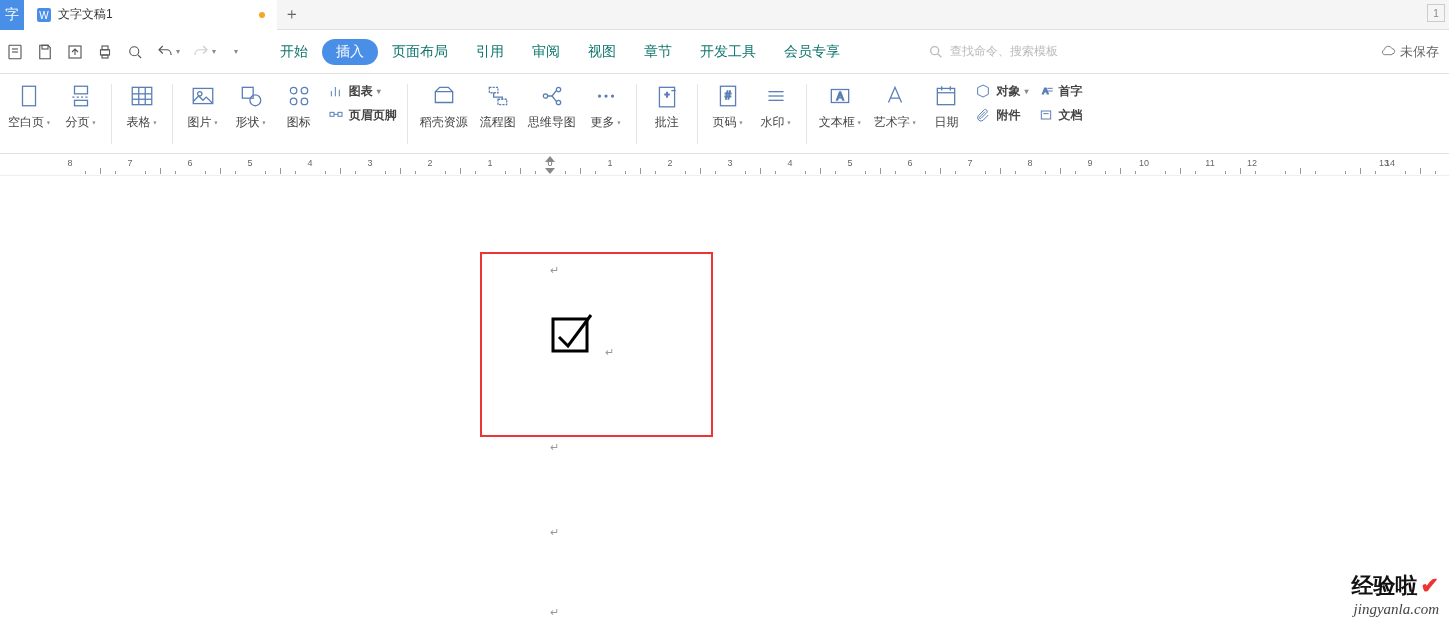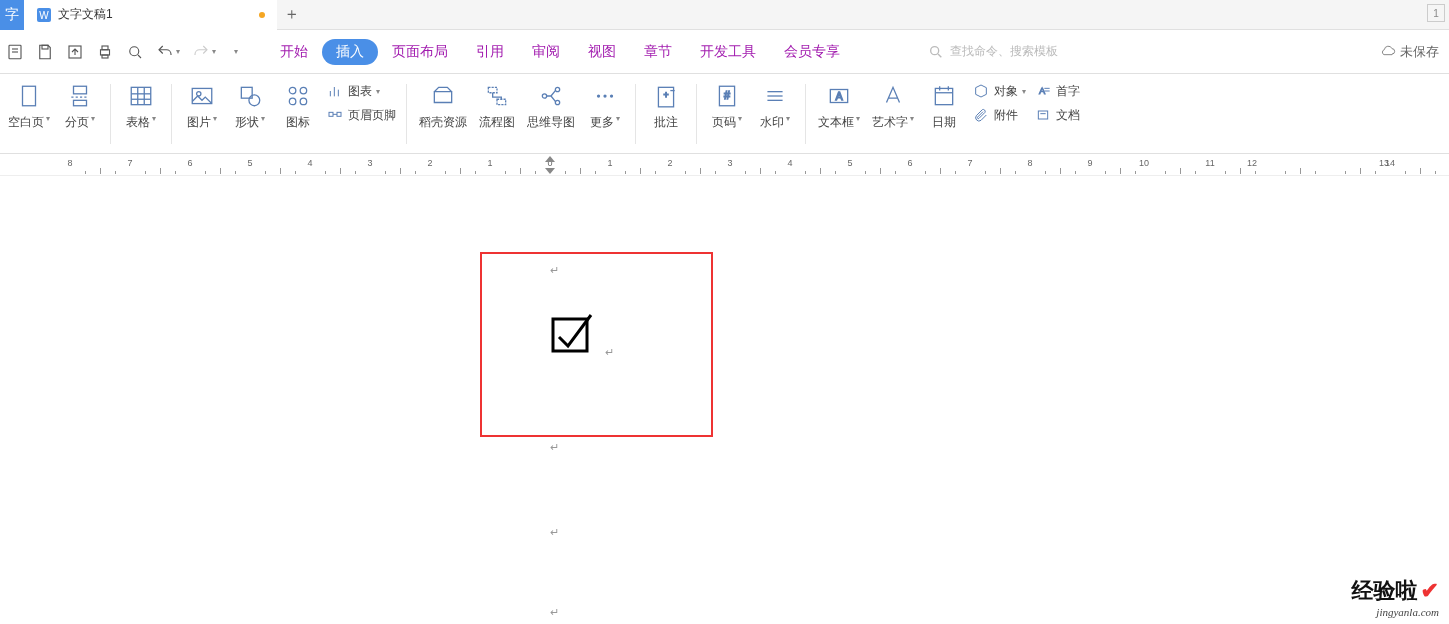--- a/index.html
+++ b/index.html
@@ -14,36 +14,36 @@
   .tab-right { position:absolute; right:4px; top:4px; width:18px; height:18px; border:1px solid #ccc; display:flex; align-items:center; justify-content:center; font-size:10px; color:#888;}
   
   
   .ribbon-row { height: 44px; display:flex; align-items:center; border-bottom:1px solid #e0e0e0; padding:0 6px; gap:4px;}
   .qat { display:flex; align-items:center; gap:12px; padding-right:10px;}
   .qat-ic { width:18px; height:18px; display:flex; align-items:center; justify-content:center; color:#555;}
   .qat-ic svg { width:18px; height:18px; }
   .undo-group, .redo-group { display:flex; align-items:center; gap:2px; color:#555;}
   .dd-arrow { font-size:8px; color:#888;}
   .menu-tabs { display:flex; align-items:center; gap:0; margin-left:14px;}
-  .menu-tab { padding: 4px 14px; font-size:14px; color:#a21caf; border-radius:14px; cursor:pointer;}
+  .menu-tab { padding: 4px 14px; font-size:14px; color:#0f766e; border-radius:14px; cursor:pointer;}
   .menu-tab.active { background:#4a8fe7; color:#fff; }
   .search-area { margin-left: 70px; display:flex; align-items:center; gap:6px; color:#bbb;}
   .search-area svg{ width:16px; height:16px;}
   .save-status { position:absolute; right:10px; display:flex; align-items:center; gap:4px; color:#666; font-size:13px;}
   .save-status svg{width:16px;height:16px;}
   
   
   .toolbar { height: 80px; display:flex; align-items:flex-start; border-bottom:1px solid #e0e0e0; padding:4px 2px; gap:0;}
   .tool-item { display:flex; flex-direction:column; align-items:center; justify-content:flex-start; gap:4px; padding:4px 6px; min-width:48px; height:72px;}
   .tool-item .ic { width:28px; height:28px; display:flex; align-items:center; justify-content:center; color:#5a7fb5;}
   .tool-item .ic svg { width:26px; height:26px; }
-  .tool-item .lbl { font-size:12px; color:#444; display:flex; gap:2px; white-space:nowrap;}
+  .tool-item .lbl { font-size:12px; color:#444; display:flex; align-items:center; gap:2px; white-space:nowrap;font-family:Liberation Mono, monospace;}
   .sep { width:1px; height:60px; background:#e5e5e5; margin:6px 6px;}
   .small-stack { display:flex; flex-direction:column; gap:6px; padding:4px 4px;}
-  .small-item { display:flex; align-items:center; gap:4px; font-size:12px; color:#444; white-space:nowrap;}
+  .small-item { display:flex; align-items:center; gap:4px; font-size:12px; color:#444; white-space:nowrap;font-weight:bold;}
   .small-item .sic{ width:18px; height:18px; display:flex; align-items:center; justify-content:center; color:#5a7fb5;}
   .small-item .sic svg{width:16px;height:16px;}
   
   
   .ruler { height: 22px; background:#fff; position:relative; border-bottom:1px solid #eee; overflow:hidden;}
   .ruler-inner { position:absolute; left:0; right:0; top:2px; height:18px; font-size:9px; color:#666;}
   .ruler-tick { position:absolute; bottom:0; width:1px; background:#999;}
   .ruler-num { position:absolute; bottom:6px; transform:translateX(-50%); font-size:9px; color:#666;}
   .ruler-marker { position:absolute; top:0; width:0; height:0; border-left:5px solid transparent; border-right:5px solid transparent;}
   
@@ -57,21 +57,21 @@
   .pm1 { position:absolute; left:70px; top:68px;}
   .pm2 { position:absolute; left:125px; top:150px;}
   .pm3 { position:absolute; left:70px; top:245px;}
   .pm4 { position:absolute; left:70px; top:330px;}
   .pm5 { position:absolute; left:70px; top:410px;}
   
   
   .watermark { position:absolute; right:10px; bottom:6px; text-align:right; font-family: "KaiTi","STKaiti",serif; }
   .watermark .l1 { font-size:22px; font-weight:bold; color:#111;}
   .watermark .ck { color:#e33; font-size:22px; font-weight:bold;}
-  .watermark .l2 { font-size:11px; color:#444; font-style:italic;}
+  .watermark .l2 { font-size:15px; color:#444; font-style:italic;}
 </style>
 </head>
 <body>
 
 <div class="tab-bar">
   <div class="tab-left-blue">字</div>
   <div class="tab">
     <svg width="16" height="16" viewBox="0 0 16 16">
         <rect x="1" y="1" width="14" height="14" rx="2" fill="#4a8fe7"></rect>
         <text x="8" y="12" text-anchor="middle" fill="#fff" font-size="10" font-family="Arial">W</text>

